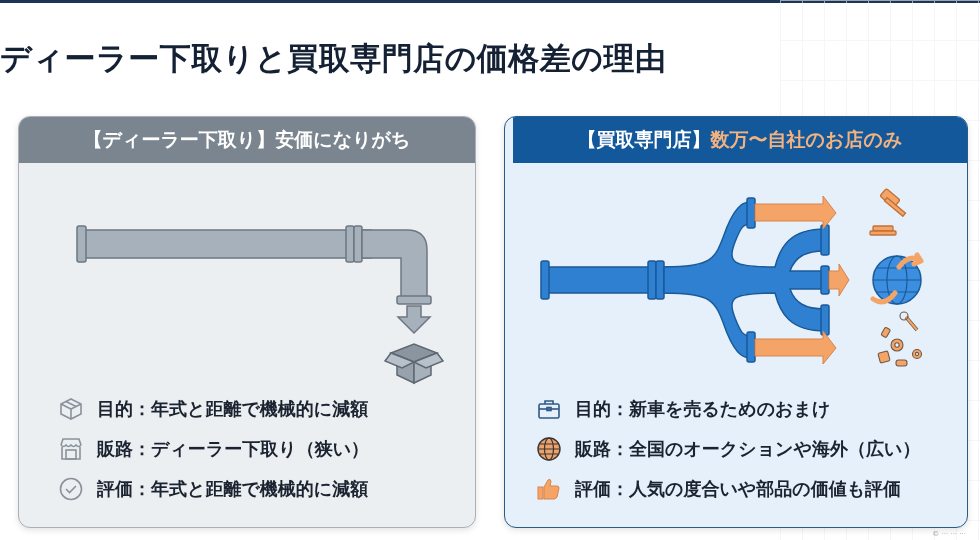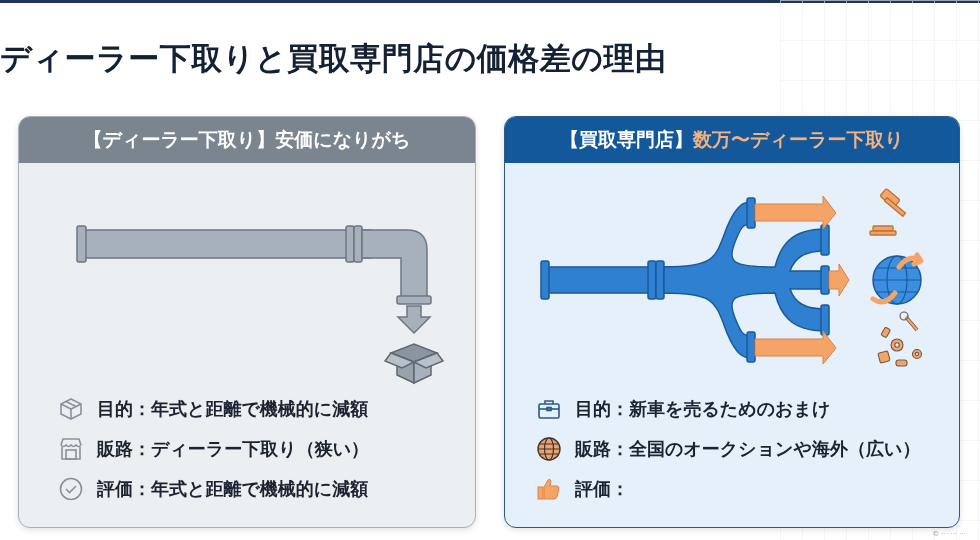--- a/index.html
+++ b/index.html
@@ -6,21 +6,21 @@
   body{width:980px;height:540px;overflow:hidden;position:relative;background:#ffffff;
     font-family:"DejaVu Sans","Liberation Sans",sans-serif;color:#1a2230;}
   .topbar{position:absolute;left:0;top:0;width:980px;height:3px;background:#1d3557;}
   .grid-bg{position:absolute;right:0;top:0;width:200px;height:540px;
     background-image:linear-gradient(#eef1f5 1px,transparent 1px),linear-gradient(90deg,#eef1f5 1px,transparent 1px);
     background-size:22px 40px;opacity:.6;}
   .title{position:absolute;left:0;top:38px;width:980px;text-align:left;font-size:31px;font-weight:bold;
     color:#142033;letter-spacing:0.5px;}
   .card{position:absolute;top:116px;height:410px;border-radius:12px;overflow:hidden;box-shadow:0 2px 6px rgba(0,0,0,.12);text-align:right;}
   .card.left{left:18px;width:456px;background:#eceff2;border:1.5px solid #a9b0b8;}
-  .card.right{left:504px;width:454px;background:#e5f0fb;border:1.5px solid #2c5a85;}
+  .card.right{left:504px;width:454px;background:#e5f0fb;border:1.5px solid #2c5a85;padding-left:8px;}
   .card-head{height:46px;display:flex;align-items:center;justify-content:center;font-size:19px;font-weight:bold;}
   .left .card-head{background:#7b858f;color:#ffffff;}
   .right .card-head{background:#14589c;color:#ffffff;}
   .right .card-head .accent{color:#f3b27e;}
   .illus{position:absolute;left:0;top:50px;}
   .list{position:absolute;top:272px;left:38px;}
   .right .list{left:30px;}
   .item{display:flex;align-items:center;height:40px;font-size:18px;font-weight:bold;color:#1b2330;}
   .item .ic{width:28px;height:28px;margin-right:12px;display:flex;align-items:center;justify-content:center;}
   .foot{position:absolute;right:14px;bottom:2px;font-size:7px;color:#9aa3ad;}
@@ -92,21 +92,21 @@
       <span>評価</span>
         <span>：</span>
         <span>年式と距離で機械的に減額</span>
     </div>
   </div>
 </div>
 
 <div class="card right">
   <div class="card-head">
     <span>【買取専門店】</span>
-      <span class="accent">数万〜ディーラー下取り</span>
+      <span class="accent">数万〜自社のお店のみ</span>
   </div>
 
   <svg class="illus" width="454" height="220" viewBox="0 0 454 220">
     <g fill="#2f80d1" stroke="#1a5a99" stroke-width="1.5">
       <rect x="40" y="100" width="160" height="26"></rect>
       <rect x="36" y="94" width="8" height="38" rx="2"></rect>
       <rect x="143" y="94" width="8" height="38" rx="2"></rect>
       <rect x="151" y="94" width="8" height="38" rx="2"></rect>
 
       <path d="M159 100 C210 100 210 92 222 60 C232 36 240 35 246 35 L246 57 C238 57 236 60 230 75 C222 96 228 100 270 100 C275 80 285 62 320 62 L320 84 C300 84 290 90 285 104 L320 104 L320 122 L285 122 C290 136 300 142 320 142 L320 164 C285 164 275 146 270 126 C228 126 222 130 230 151 C236 166 238 169 246 169 L246 191 C240 191 232 190 222 166 C210 134 210 126 159 126 Z"></path>
@@ -179,17 +179,18 @@
     </div>
     <div class="item">
       <span class="ic">
         <svg width="26" height="26" viewBox="0 0 26 26">
           <rect x="2" y="11" width="5" height="12" fill="#f5a468" stroke="#d9834a"></rect>
           <path d="M8 11 L12 4 Q14 2 15 5 L14 10 H21 Q23 10 23 12 L21 21 Q20 23 18 23 H8 Z" fill="#f5a468" stroke="#d9834a"></path>
         </svg>
       </span>
       <span>評価</span>
         <span>：</span>
+        <span>人気の度合いや部品の価値も評価</span>
     </div>
   </div>
 </div>
 
 <div class="foot">© ··· ··· ···</div>
 
 </body></html>

